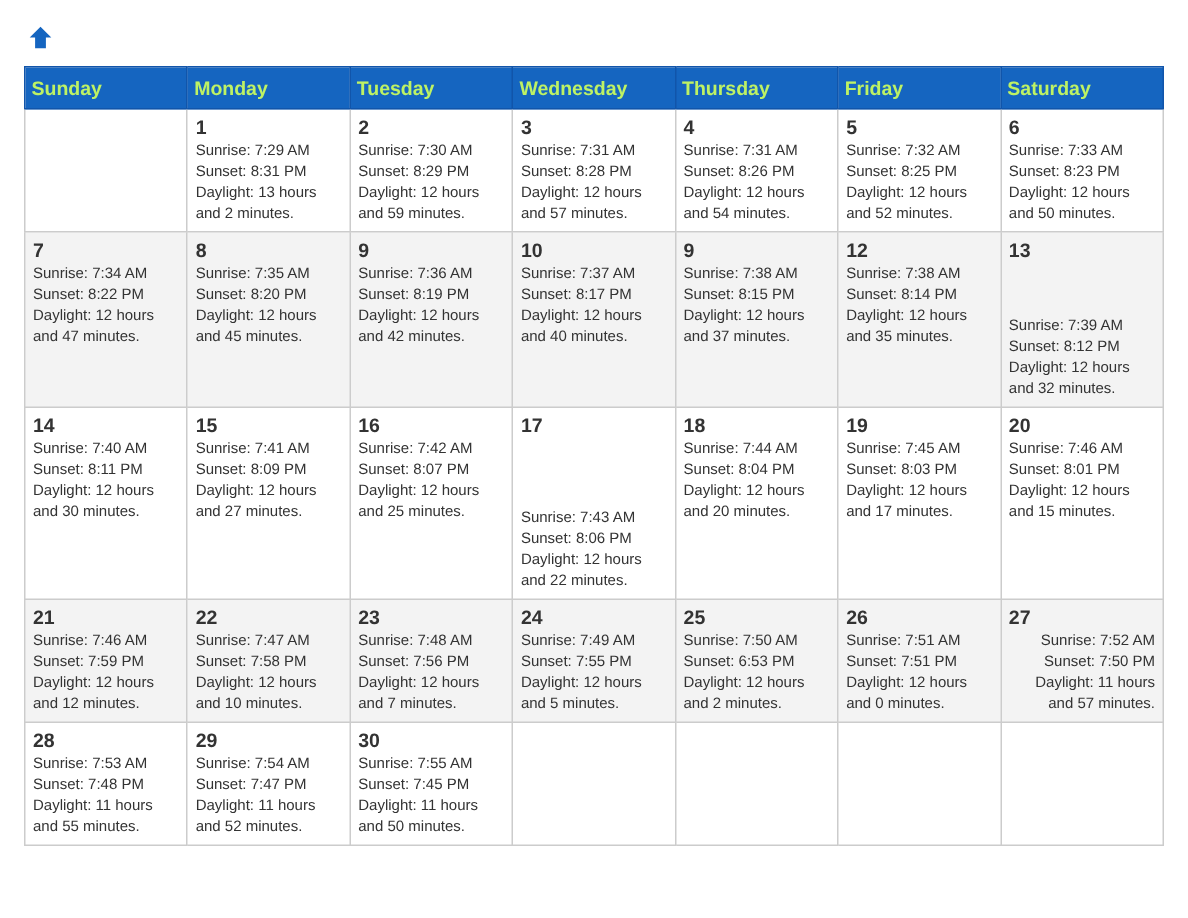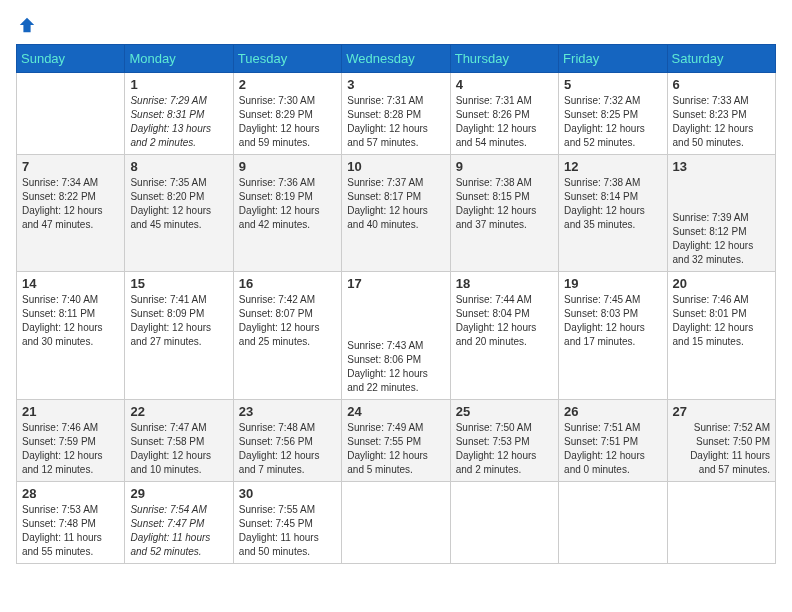--- a/index.html
+++ b/index.html
@@ -51,23 +51,23 @@
       font-size: 15px;
       color: #555;
     }
     .calendar {
       width: 100%;
       border-collapse: collapse;
       border: 1px solid #ccc;
     }
     .calendar th {
       background-color: #1565c0;
-      color: #5eead4;
+      color: #bef264;
       font-size: 13px;
-      font-weight: normal;
+      font-weight: bold;
       padding: 6px 4px;
       text-align: left;
       border: 1px solid #1155aa;
     }
     .calendar td {
       border: 1px solid #ccc;
       vertical-align: top;
       padding: 4px 5px;
       font-size: 10.5px;
       color: #333;
@@ -125,21 +125,21 @@
         <th>Thursday</th>
         <th>Friday</th>
         <th>Saturday</th>
       </tr>
   </thead>
   <tbody id="calendar-body">
   <tr class="row-white">
         <td class="empty-cell"></td>
         <td>
           <span class="day-number">1</span>
-          <div class="day-info" style="white-space: pre-line; font-style: italic;">Sunrise: 7:29 AM
+          <div class="day-info" style="white-space: pre-line;">Sunrise: 7:29 AM
 Sunset: 8:31 PM
 Daylight: 13 hours
 and 2 minutes.</div>
         </td>
         <td>
           <span class="day-number">2</span>
           <div class="day-info" style="white-space: pre-line;">Sunrise: 7:30 AM
 Sunset: 8:29 PM
 Daylight: 12 hours
 and 59 minutes.</div>
@@ -300,21 +300,21 @@
         <td>
           <span class="day-number">24</span>
           <div class="day-info" style="white-space: pre-line;">Sunrise: 7:49 AM
 Sunset: 7:55 PM
 Daylight: 12 hours
 and 5 minutes.</div>
         </td>
         <td>
           <span class="day-number">25</span>
           <div class="day-info" style="white-space: pre-line;">Sunrise: 7:50 AM
-Sunset: 7:53 PM
+Sunset: 6:53 PM
 Daylight: 12 hours
 and 2 minutes.</div>
         </td>
         <td>
           <span class="day-number">26</span>
           <div class="day-info" style="white-space: pre-line;">Sunrise: 7:51 AM
 Sunset: 7:51 PM
 Daylight: 12 hours
 and 0 minutes.</div>
         </td>
@@ -329,21 +329,21 @@
       <tr class="row-white">
         <td>
           <span class="day-number">28</span>
           <div class="day-info" style="white-space: pre-line;">Sunrise: 7:53 AM
 Sunset: 7:48 PM
 Daylight: 11 hours
 and 55 minutes.</div>
         </td>
         <td>
           <span class="day-number">29</span>
-          <div class="day-info" style="white-space: pre-line; font-style: italic;">Sunrise: 7:54 AM
+          <div class="day-info" style="white-space: pre-line;">Sunrise: 7:54 AM
 Sunset: 7:47 PM
 Daylight: 11 hours
 and 52 minutes.</div>
         </td>
         <td>
           <span class="day-number">30</span>
           <div class="day-info" style="white-space: pre-line;">Sunrise: 7:55 AM
 Sunset: 7:45 PM
 Daylight: 11 hours
 and 50 minutes.</div>

